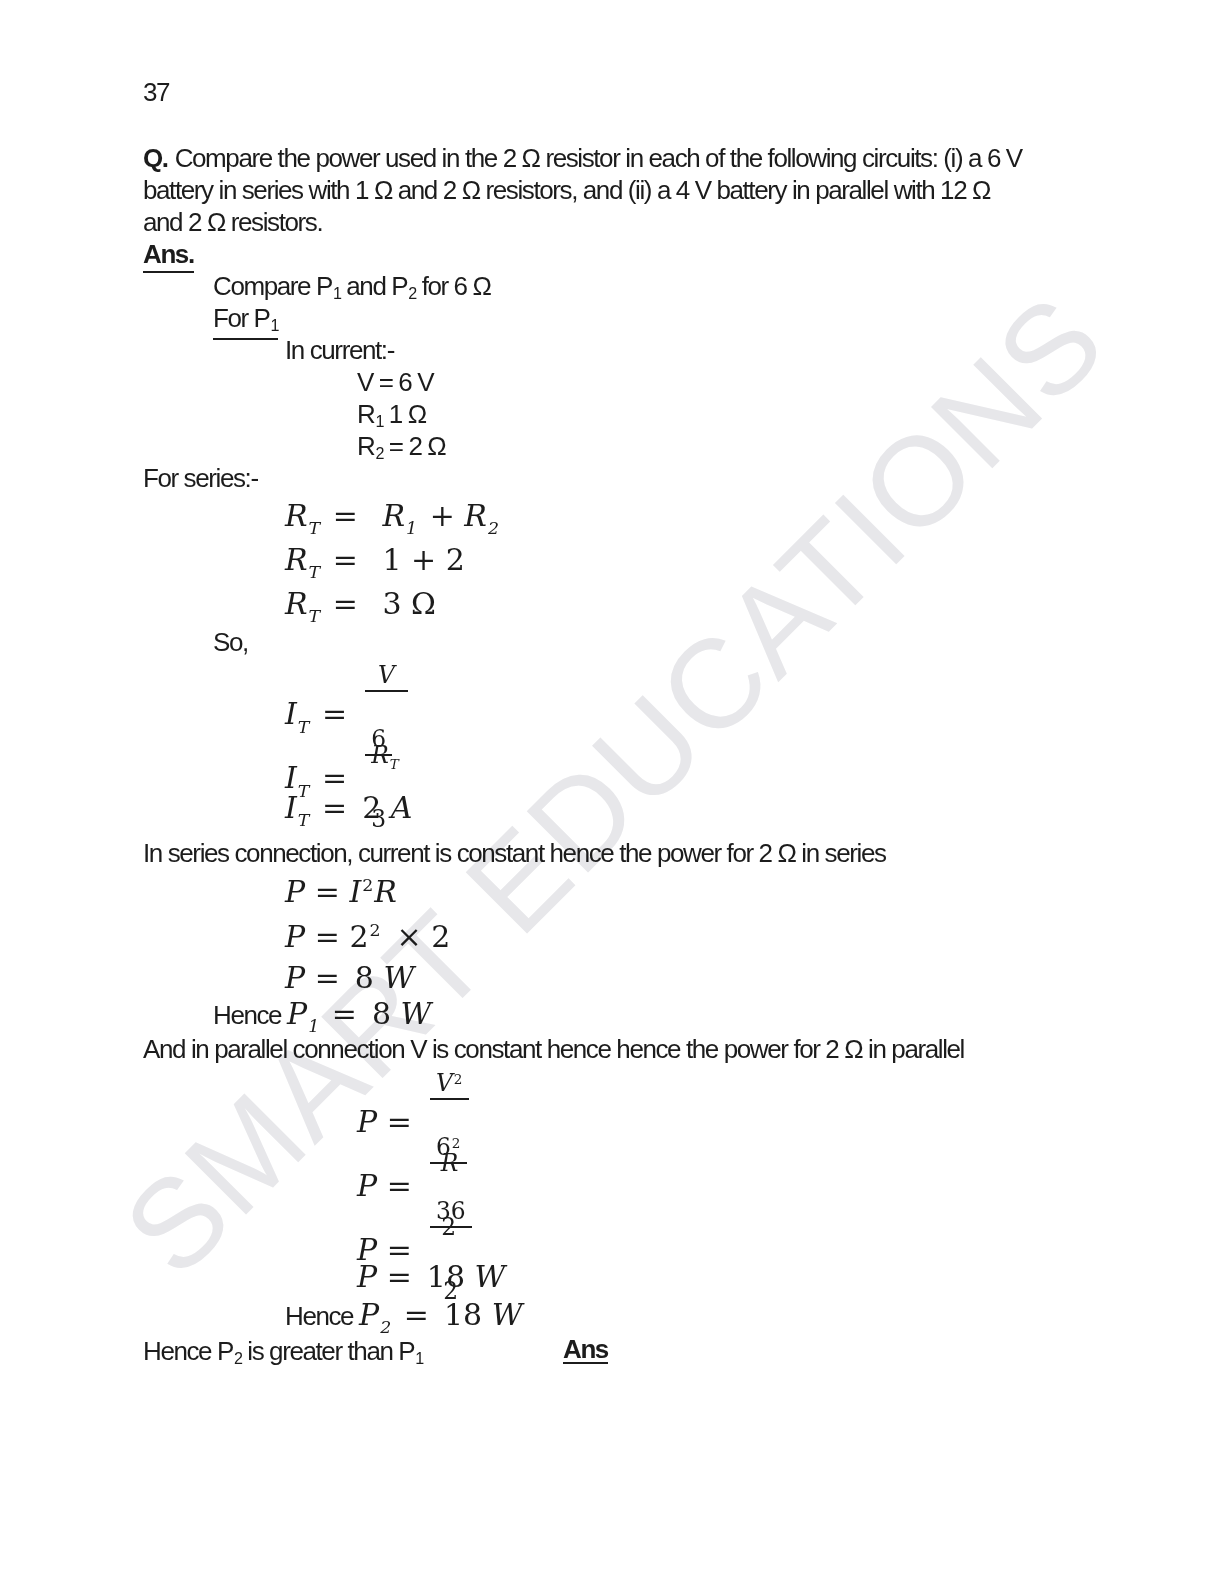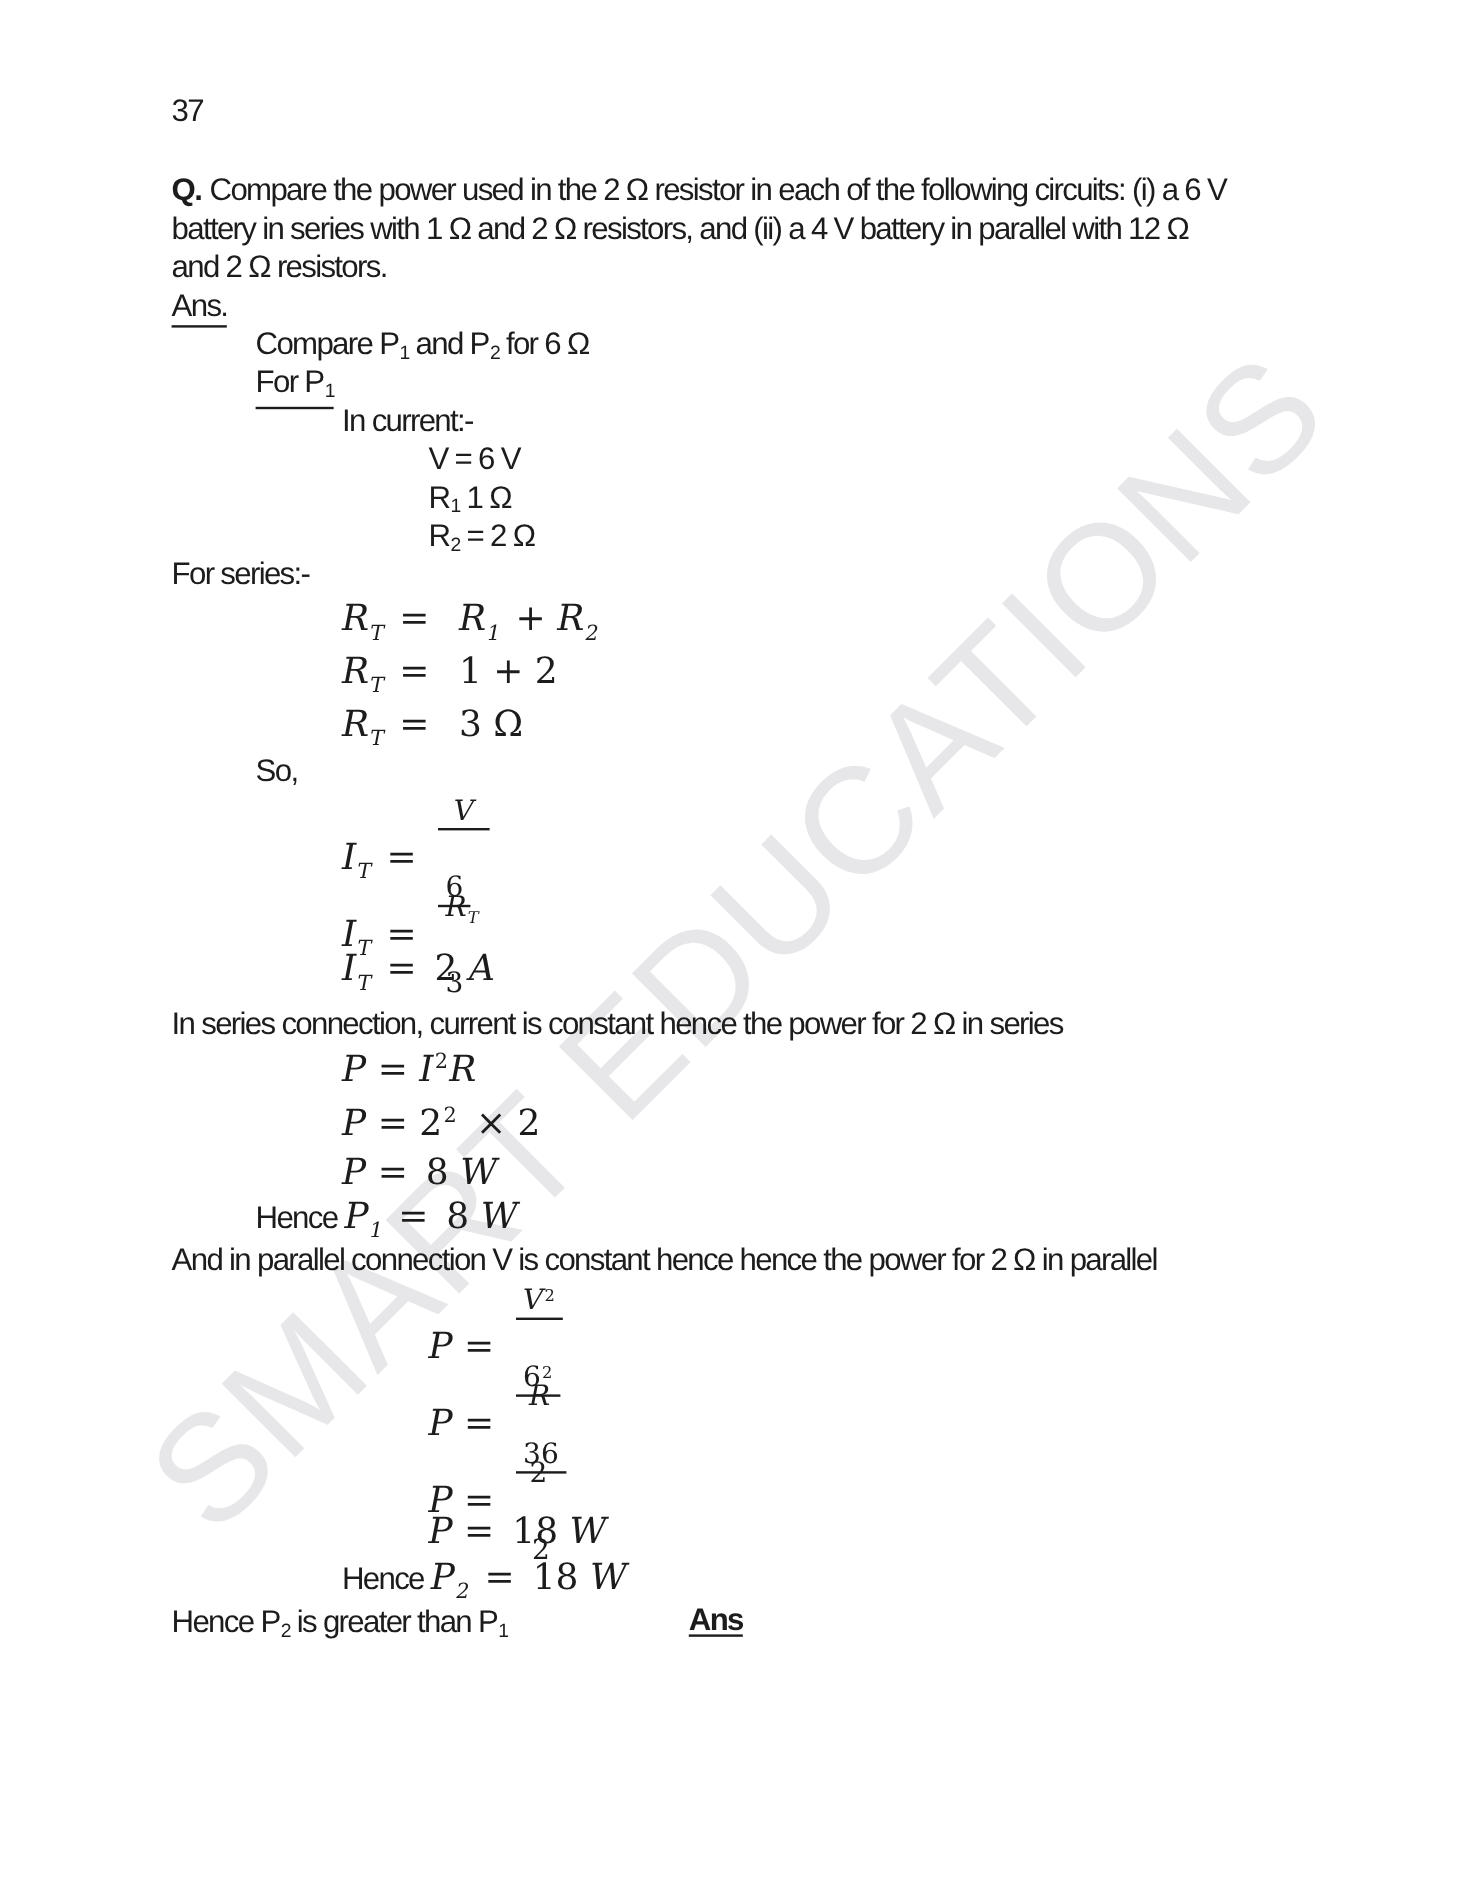--- a/index.html
+++ b/index.html
@@ -25,21 +25,21 @@
   .h36 { height:36px; line-height:36px; }
   .h38 { height:38px; line-height:38px; }
   .h44 { height:44px; line-height:44px; }
   .h46 { height:46px; line-height:46px; }
   .h64 { height:64px; line-height:64px; }
   .mt51 { margin-top:34px; }
   .mt6  { margin-top:6px; }
   .ind1 { margin-left:70px; }
   .ind2 { margin-left:142px; }
   .ind3 { margin-left:214px; }
-  .b { font-weight:normal; }
+  .b { font-weight:bold; }
   .ul { display:inline-block; border-bottom:2.5px solid var(--text); padding-bottom:1px; }
   .qlabel { font-weight:bold; margin-right:7px; }
 
   
   .m { font-family:"DejaVu Serif", serif; font-size:30px; color:var(--text); letter-spacing:0; }
   .m .tk-t { font-style:normal; }
   .m .tk-i { font-style:italic; }
   .m .tk-sub { font-size:0.58em; font-style:italic; position:relative; top:0.48em; margin:0 3px 0 1px; }
   .m .tk-sup { font-size:0.58em; font-style:normal; position:relative; top:-0.62em; margin:0 1px; }
   .m .tk-s { font-family:Liberation Sans, sans-serif; font-size:26px; letter-spacing:-1.4px; }
@@ -49,21 +49,21 @@
   .fr-num { border-bottom:2px solid var(--text); padding-top:8px; }
   .fr-den { padding-bottom:2px;margin-top:48px; }
   .fr-den .tk-sub, .fr-num .tk-sub { top:0.45em; }
   .fr-num .tk-sup { top:-0.5em; }
 
   
   .sans-rich .tk-s { font-family:"Liberation Sans", sans-serif; }
   .sans-rich .tk-sub { font-size:0.62em; font-style:normal; position:relative; top:0.24em; margin-left:1px; }
 
   .final-line { position:relative; }
-  .ans-right { position:absolute; left:431px; top:0; font-weight:bold;
+  .ans-right { position:absolute; left:420px; top:0; font-weight:bold;
                display:inline-block; border-bottom:2.5px solid var(--text); height:30px; line-height:30px; }
 </style>
 </head>
 <body>
 
 <div class="page">
   <div class="watermark">SMART EDUCATIONS</div>
 
   <div class="content">
     <div class="t h32">37</div>

